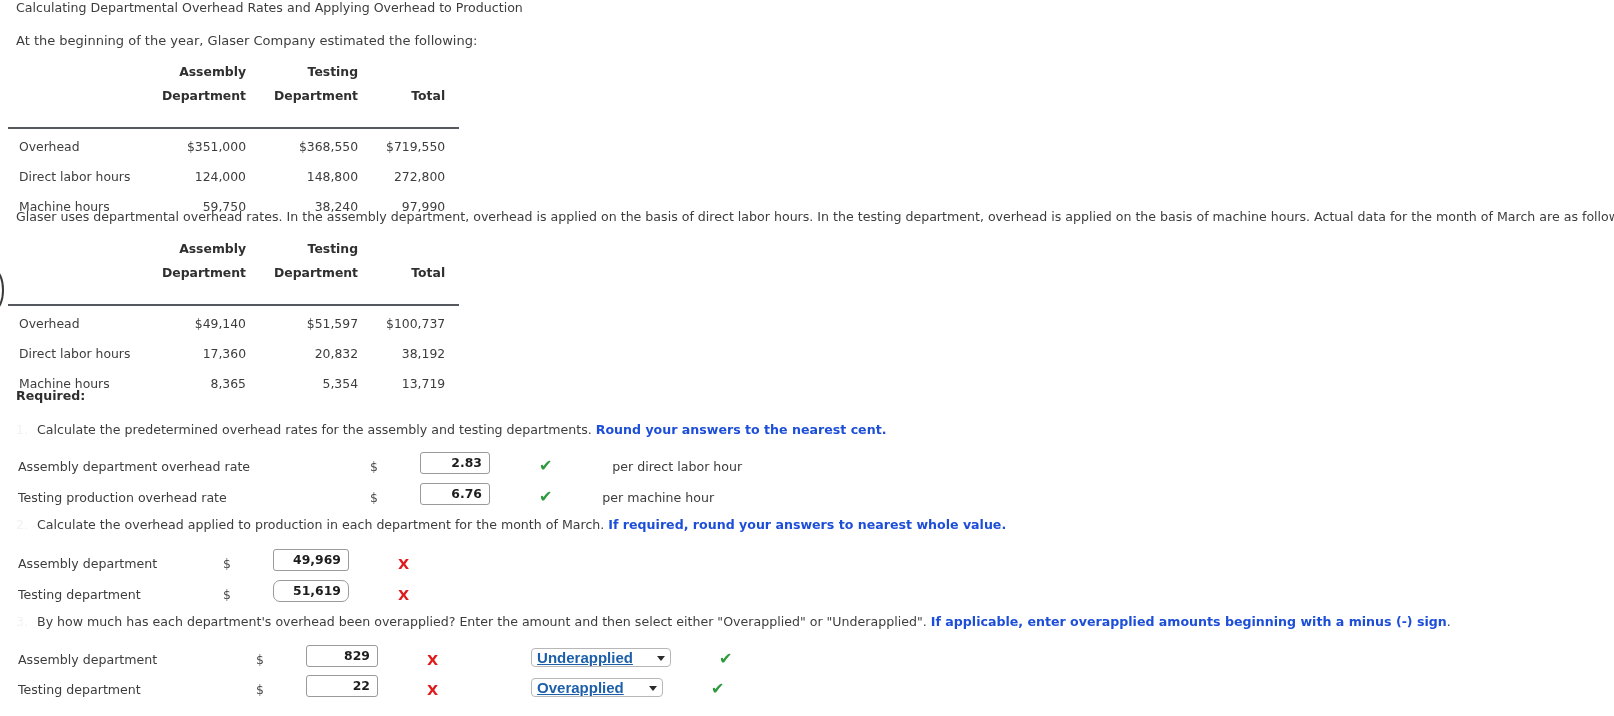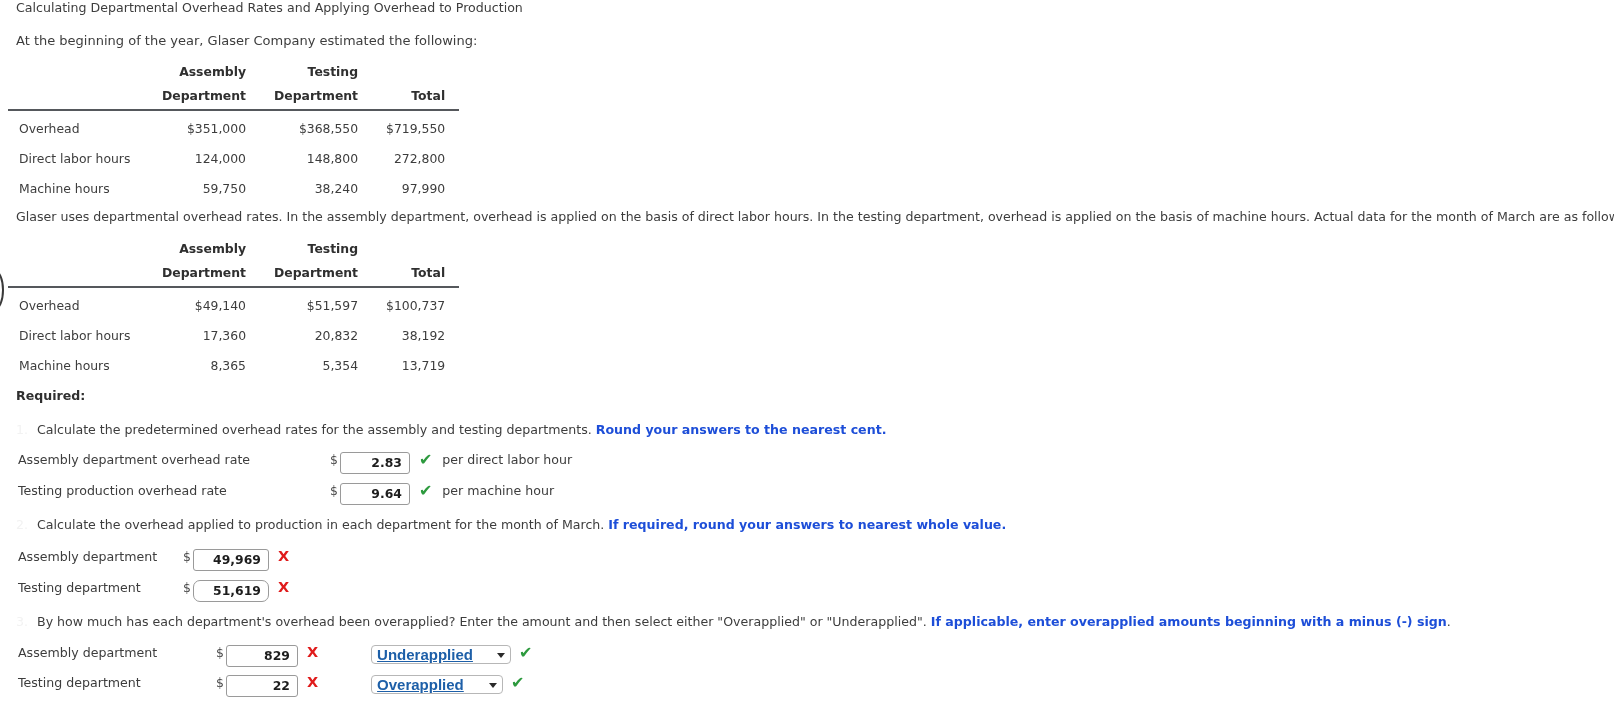--- a/index.html
+++ b/index.html
@@ -59,21 +59,21 @@
     padding: 0 14px 0 14px;
     text-align: right;
     font-size: 12.4px;
     line-height: 23.5px;
     vertical-align: bottom;
     white-space: nowrap;
   }
   .data-table th.spacer { width: 140px; }
   .data-table thead tr.hdr-2 th {
     border-bottom: 2px solid #55585c;
-    padding-bottom: 2px;
+    padding-bottom: 20px;
   }
   .data-table thead tr.hdr-1 th { padding-bottom: 0px; }
 
   .data-table td {
     padding: 0 14px;
     text-align: right;
     line-height: 30px;
     white-space: nowrap;
   }
   .data-table td.rowlabel {
@@ -108,24 +108,25 @@
     width: 21px;
     color: #f2f2f2;
     font-size: 12.6px;
   }
   .q-strong { font-weight: bold; color: #1d4ed8; }
 
   
   .ans-row {
     position: absolute;
     display: flex;
-    align-items: flex-start;
-    font-size: 12.6px;
-    color: #3d3d3d;
-    white-space: nowrap;
+    align-items: flex-end;
+    font-size: 12.6px;
+    color: #3d3d3d;
+    white-space: nowrap;
+    gap: 40px;
   }
   .ans-label { display: inline-block; }
   .dollar { color: #4a4a4a; font-size: 12.4px; }
 
   .ans-input {
     display: inline-block;
     border: 1px solid #9a9a9a;
     border-radius: 3px;
     background: #ffffff;
     text-align: right;
@@ -278,27 +279,27 @@
 
   <div class="q-line" id="q1-line">
     <span class="q-marker">1.</span><span>Calculate the predetermined overhead rates for the assembly and testing departments. </span><span class="q-strong">Round your answers to the nearest cent.</span>
   </div>
 
   <div class="ans-row" style="left:18px; top:452px;">
     <span class="ans-label" style="width:312px;">Assembly department overhead rate</span>
     <span class="dollar" style="margin-right:2px;">$</span>
     <span class="ans-input" style="width:70px;">2.83</span>
     <span class="mark mark-ok" style="margin-left:9px;">✔</span>
-    <span class="unit-text" style="margin-left:10px;">per direct labor hour</span>
+    <span class="unit-text" style="margin-left:20px;">per direct labor hour</span>
   </div>
 
   <div class="ans-row" style="left:18px; top:483px;">
     <span class="ans-label" style="width:312px;">Testing production overhead rate</span>
     <span class="dollar" style="margin-right:2px;">$</span>
-    <span class="ans-input" style="width:70px;">9.64</span>
+    <span class="ans-input" style="width:70px;">6.76</span>
     <span class="mark mark-ok" style="margin-left:9px;">✔</span>
     <span class="unit-text" style="margin-left:10px;">per machine hour</span>
   </div>
 
   <div class="q-line" id="q2-line">
     <span class="q-marker">2.</span><span>Calculate the overhead applied to production in each department for the month of March. </span><span class="q-strong">If required, round your answers to nearest whole value.</span>
   </div>
 
   <div class="ans-row" style="left:18px; top:549px;">
     <span class="ans-label" style="width:165px;">Assembly department</span>

